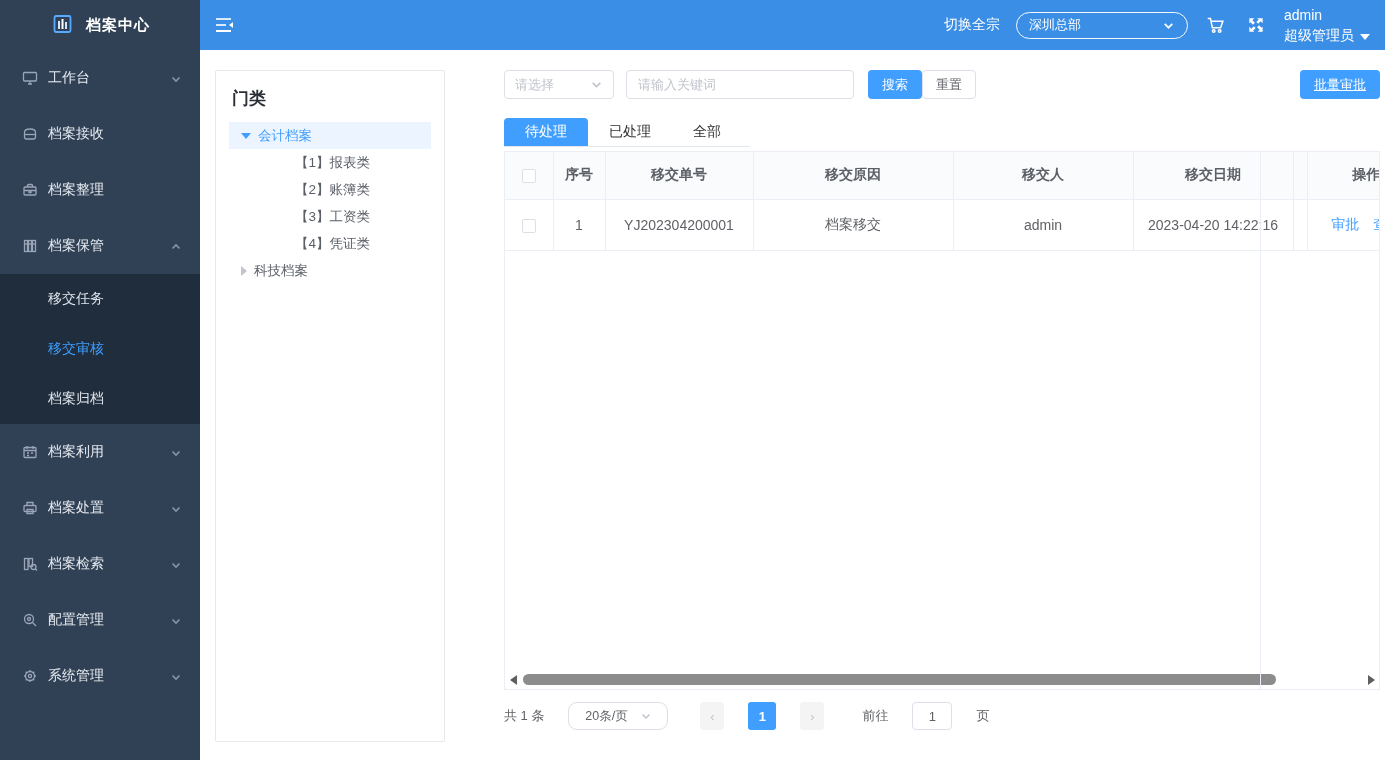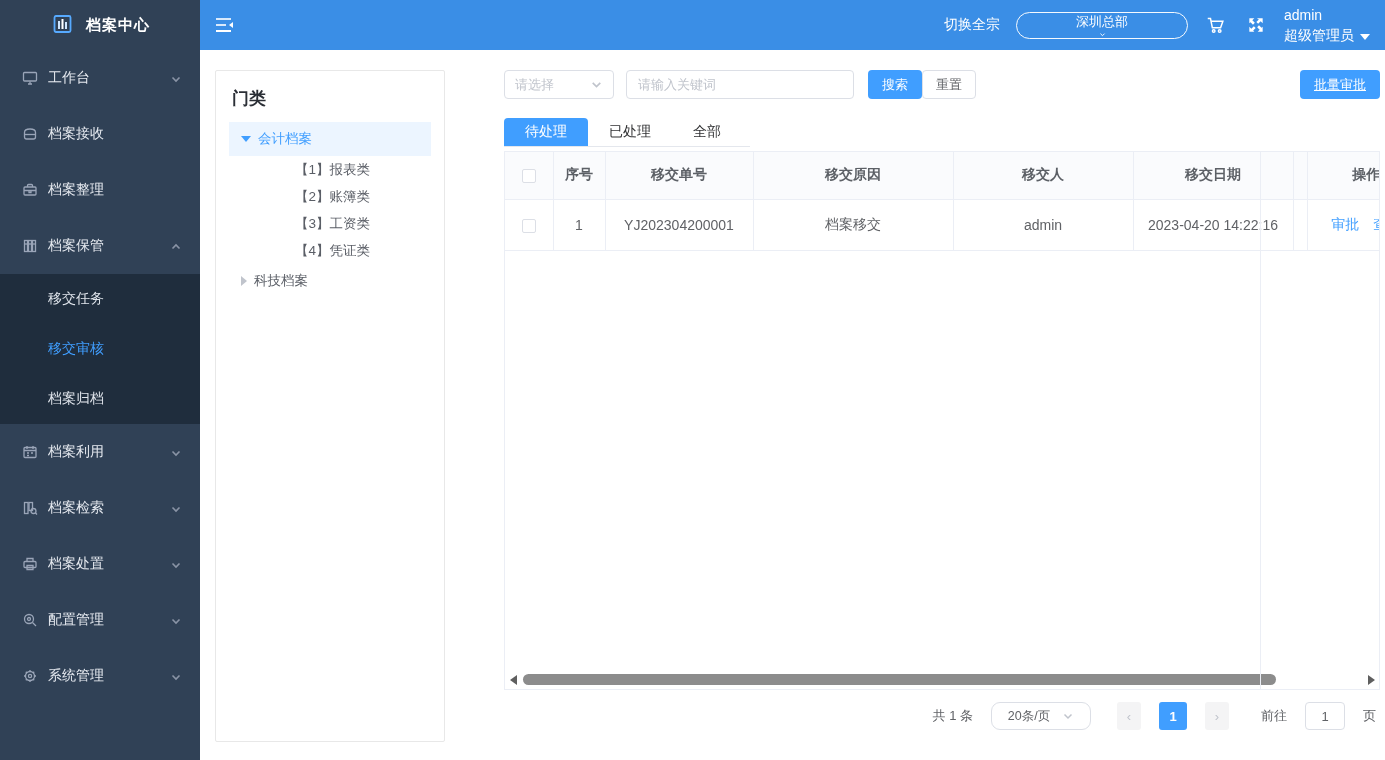--- a/index.html
+++ b/index.html
@@ -21,30 +21,30 @@
   .chev svg { stroke:#8a94a6; fill:none; stroke-width:1.6; }
   .submenu { background:#1f2d3d; }
   .submenu-item { height:50px; display:flex; align-items:center; padding-left:48px; font-size:14px; color:#e0e5ec; cursor:pointer; }
   .submenu-item.active { color:#409eff; }
   
   .main { flex:1; display:flex; flex-direction:column; height:100%; min-width:0; }
   .topbar { height:50px; background:#3a8ee6; display:flex; align-items:center; padding:0 15px; color:#fff;gap:29px; }
   .hamburger { width:22px; height:20px; cursor:pointer; display:flex; align-items:center; }
   .topbar-right { margin-left:auto; display:flex; align-items:center; gap:16px; }
   .switch-label { font-size:14px; color:#fff; }
-  .org-select { width:172px; height:27px; border:1px solid rgba(255,255,255,0.95); border-radius:14px; display:flex; align-items:center; justify-content:space-between; padding:0 12px; font-size:13px; color:#fff; cursor:pointer;flex-direction:column; }
+  .org-select { width:172px; height:27px; border:1px solid rgba(255,255,255,0.95); border-radius:14px; display:flex; align-items:center; justify-content:space-between; padding:0 12px; font-size:13px; color:#fff; cursor:pointer; }
   .icon-btn { width:24px; height:24px; display:flex; align-items:center; justify-content:center; cursor:pointer; }
   .user-block { display:flex; align-items:flex-end; gap:6px; cursor:pointer; line-height:1.45; }
   .user-lines { display:flex; flex-direction:column; font-size:14px; color:#fff; }
   .user-caret { width:0; height:0; border-left:5px solid transparent; border-right:5px solid transparent; border-top:6px solid #fff; margin-bottom:5px; }
   
   .content { flex:1; display:flex; padding:20px 5px 18px 15px; gap:15px; min-height:0; background:#fff; }
   .tree-card { width:230px; min-width:230px; border:1px solid #e8e8e8; border-radius:2px; padding:16px 13px; overflow:hidden; }
   .tree-title { font-size:17px; font-weight:bold; color:#2b2f36; margin:0 0 12px 3px; }
-  .tree-node { height:34px; display:flex; align-items:center; font-size:13.5px; color:#5a5e66; cursor:pointer; padding-left:12px; gap:7px; }
+  .tree-node { height:27px; display:flex; align-items:center; font-size:13.5px; color:#5a5e66; cursor:pointer; padding-left:12px; gap:7px; }
   .tree-node.selected { background:#ecf5ff; color:#409eff; }
   .tree-child { height:27px; display:flex; align-items:center; padding-left:66px; font-size:13.5px; color:#5a5e66; cursor:pointer; }
   .caret-down { width:0; height:0; border-left:5px solid transparent; border-right:5px solid transparent; border-top:6px solid #409eff; }
   .caret-right { width:0; height:0; border-top:5px solid transparent; border-bottom:5px solid transparent; border-left:6px solid #c0c4cc; }
   .right-panel { flex:1; display:flex; flex-direction:column; min-width:0; padding-top:0;padding-left:44px; }
   
   .filter-row { display:flex; align-items:center; height:29px; margin-bottom:19px; }
   .select-box { width:110px; height:29px; border:1px solid #dcdfe6; border-radius:4px; display:flex; align-items:center; justify-content:space-between; padding:0 10px; color:#c0c4cc; font-size:13px; cursor:pointer; background:#fff; }
   .kw-input { width:228px; height:29px; border:1px solid #dcdfe6; border-radius:4px; margin-left:12px; padding:0 11px; font-size:13px; color:#606266; outline:none; font-family:inherit; }
   .kw-input::placeholder { color:#c0c4cc; }
@@ -70,21 +70,21 @@
   .link { color:#409eff; cursor:pointer; }
   .link + .link { margin-left:10px; }
   
   .hscroll { position:absolute; left:2px; right:2px; bottom:2px; height:15px; display:flex; align-items:center; background:#fff; }
   .hs-arrow { width:12px; height:15px; display:flex; align-items:center; justify-content:center; cursor:pointer; }
   .tri-left { width:0; height:0; border-top:5px solid transparent; border-bottom:5px solid transparent; border-right:7px solid #5f5f5f; }
   .tri-right { width:0; height:0; border-top:5px solid transparent; border-bottom:5px solid transparent; border-left:7px solid #5f5f5f; }
   .hs-track { flex:1; height:15px; position:relative; }
   .hs-thumb { position:absolute; top:2px; left:4px; width:89%; height:11px; background:#8c8c8c; border-radius:6px; cursor:grab; }
   
-  .pagination { height:52px; display:flex; align-items:center; justify-content:flex-end; gap:18px; font-size:13px; color:#606266; padding-right:4px; }
+  .pagination { height:52px; display:flex; align-items:center; justify-content:flex-start; gap:24px; font-size:13px; color:#606266; padding-right:4px; }
   .page-size-select { width:100px; height:28px; border:1px solid #dcdfe6; border-radius:9px; display:flex; align-items:center; justify-content:center; gap:12px; font-size:12.5px; color:#606266; cursor:pointer; margin-right:8px; }
   .pg-btn { min-width:24px; height:28px; background:#f4f4f5; border-radius:3px; display:flex; align-items:center; justify-content:center; color:#c0c4cc; font-size:13px; cursor:pointer; padding:0 5px; }
   .pg-num { min-width:28px; height:28px; background:#409eff; color:#fff; border-radius:3px; display:flex; align-items:center; justify-content:center; font-weight:bold; cursor:pointer; }
   .goto-label { margin-left:14px; }
   .goto-input { width:40px; height:28px; border:1px solid #dcdfe6; border-radius:4px; text-align:center; font-size:13px; color:#606266; outline:none; font-family:inherit; }
 </style>
 </head>
 <body>
 
 <aside class="sidebar">
@@ -171,40 +171,40 @@
         </span>
       <span class="mi-label">档案利用</span>
       <span class="chev"><svg width="12" height="12" viewBox="0 0 12 12">
             <polyline points="2.5,4.5 6,8 9.5,4.5"></polyline>
           </svg></span>
     </div>
 
     <div class="menu-item">
       <span class="mi-icon">
           <svg width="16" height="16" viewBox="0 0 16 16">
+            <rect x="2" y="5.5" width="12" height="6" rx="1"></rect>
+            <path d="M5 5.5 V2.5 h6 v3 M5 9.5 h6 v4 h-6 z"></path>
+          </svg>
+        </span>
+      <span class="mi-label">档案处置</span>
+      <span class="chev"><svg width="12" height="12" viewBox="0 0 12 12">
+            <polyline points="2.5,4.5 6,8 9.5,4.5"></polyline>
+          </svg></span>
+    </div>
+
+    <div class="menu-item">
+      <span class="mi-icon">
+          <svg width="16" height="16" viewBox="0 0 16 16">
             <rect x="2.5" y="2.5" width="3.5" height="11"></rect>
             <rect x="7" y="2.5" width="3.5" height="8"></rect>
             <circle cx="11.5" cy="11" r="2.5"></circle>
             <path d="M13.3 12.8 L15 14.5"></path>
           </svg>
         </span>
       <span class="mi-label">档案检索</span>
-      <span class="chev"><svg width="12" height="12" viewBox="0 0 12 12">
-            <polyline points="2.5,4.5 6,8 9.5,4.5"></polyline>
-          </svg></span>
-    </div>
-
-    <div class="menu-item">
-      <span class="mi-icon">
-          <svg width="16" height="16" viewBox="0 0 16 16">
-            <rect x="2" y="5.5" width="12" height="6" rx="1"></rect>
-            <path d="M5 5.5 V2.5 h6 v3 M5 9.5 h6 v4 h-6 z"></path>
-          </svg>
-        </span>
-      <span class="mi-label">档案处置</span>
       <span class="chev"><svg width="12" height="12" viewBox="0 0 12 12">
             <polyline points="2.5,4.5 6,8 9.5,4.5"></polyline>
           </svg></span>
     </div>
 
     <div class="menu-item">
       <span class="mi-icon">
           <svg width="16" height="16" viewBox="0 0 16 16">
             <circle cx="7" cy="7" r="4.5"></circle>
             <circle cx="7" cy="7" r="1.5"></circle>

